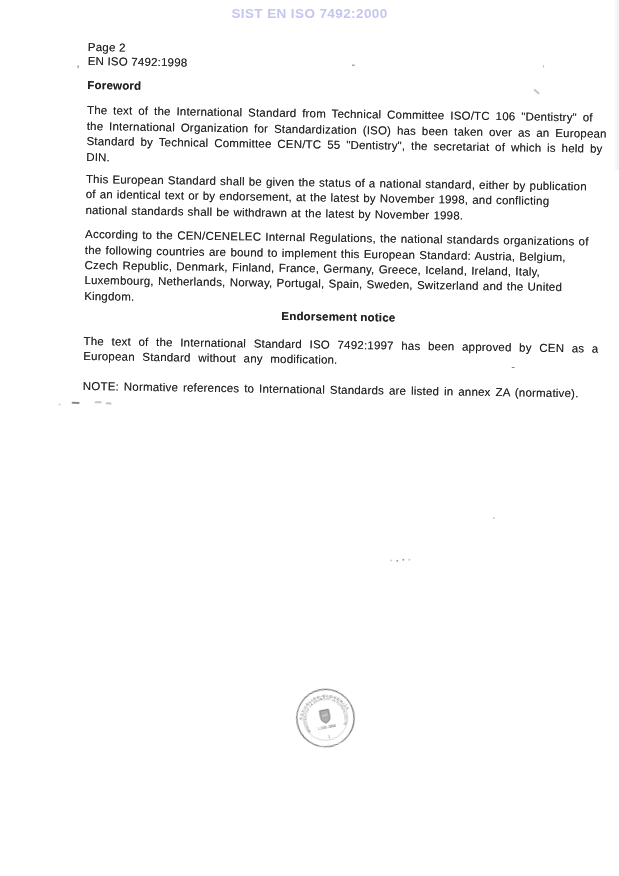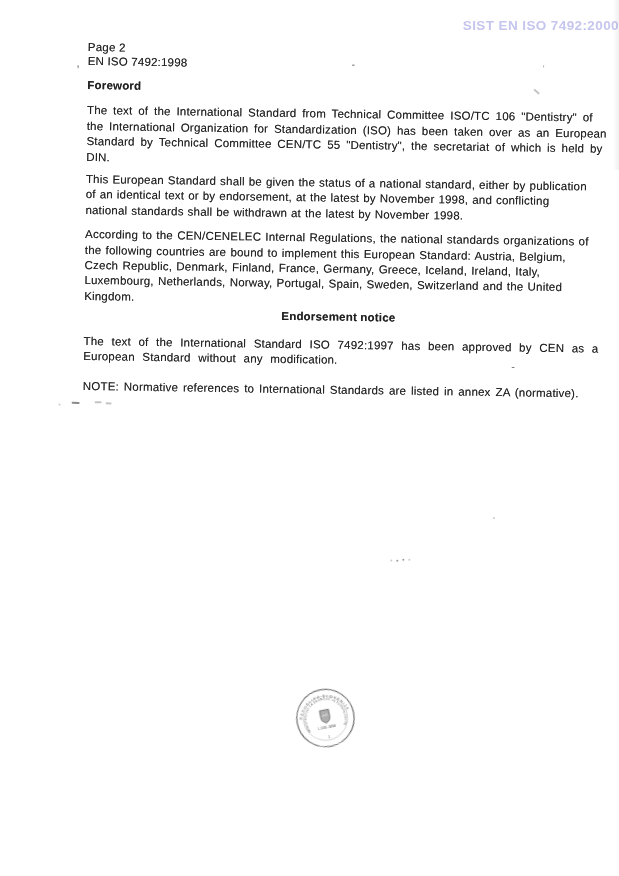--- a/index.html
+++ b/index.html
@@ -3,22 +3,22 @@
 <meta charset="utf-8">
 <style>
   html,body{margin:0;padding:0;}
   body{
     width:619px;height:876px;position:relative;overflow:hidden;
     background:#ffffff;
     font-family:"Liberation Sans","DejaVu Sans",sans-serif;
   }
   
   .overlay-header{
-    position:absolute;top:18px;left:0;width:619px;
-    text-align:right;font-weight:bold;font-size:13.5px;
+    position:absolute;top:6px;left:0;width:619px;
+    text-align:center;font-weight:bold;font-size:13.5px;
     letter-spacing:0.4px;color:#c5c6ee;
   }
   
   .scan{
     position:absolute;left:0;top:0;width:619px;height:876px;
     transform:rotate(0.85deg);transform-origin:88px 40px;
     color:#1f1f1f;
   }
   .textblock{
     position:absolute;left:88px;top:40px;width:516px;

